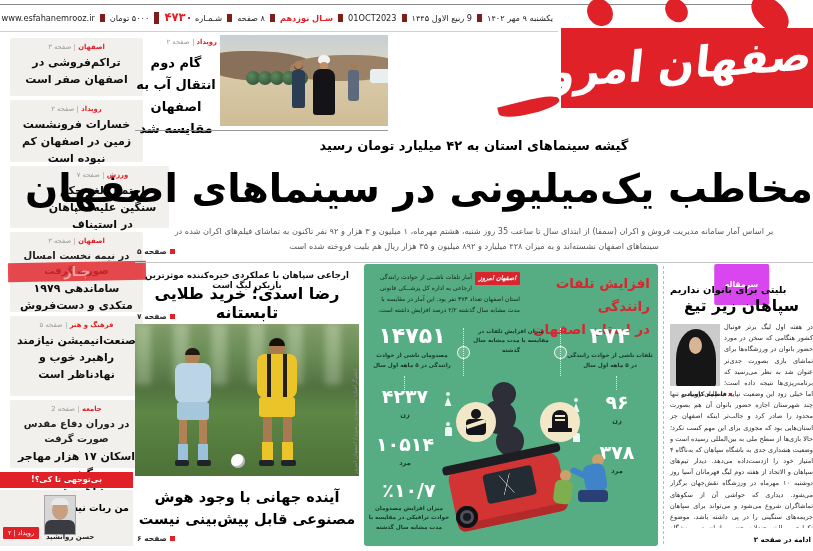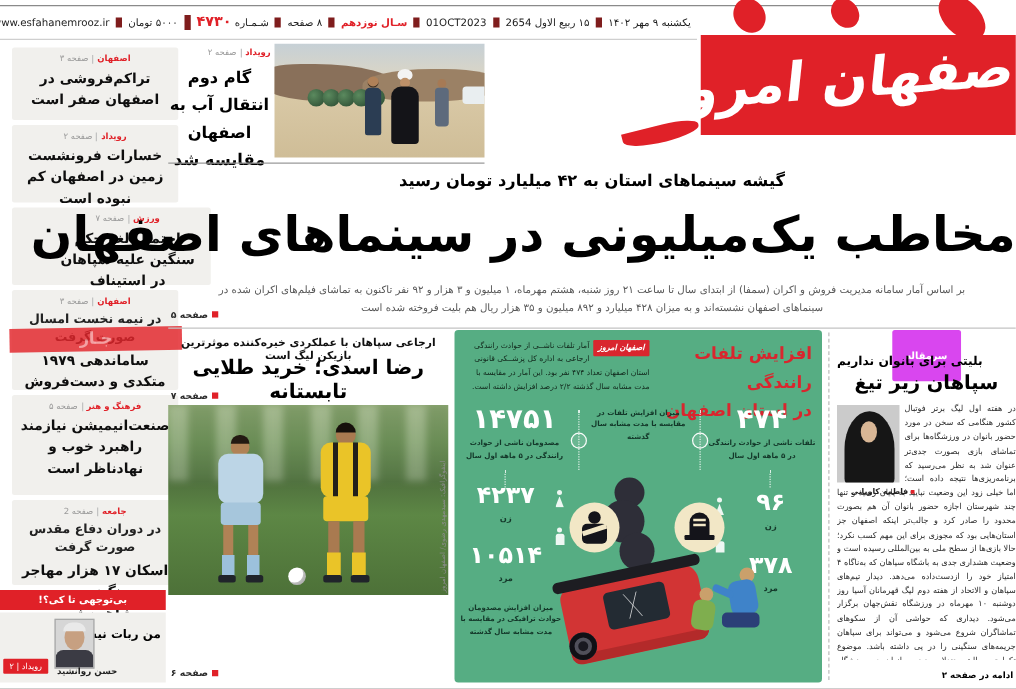--- a/index.html
+++ b/index.html
@@ -128,21 +128,21 @@
   .shape{position:absolute;}
 </style>
 </head>
 <body>
 
 <div class="page">
 
   <div class="topline"></div>
   <div class="datebar">
     <span class="seg">یکشنبه ۹ مهر ۱۴۰۲</span>
-    <span class="seg">۱۵ ربیع الاول 2654</span>
+    <span class="seg">9 ربیع الاول ۱۴۴۵</span>
     <span class="seg ltr">01OCT2023</span>
     <span class="seg red">سـال نوزدهم</span>
     <span class="seg">۸ صفحه</span>
     <span class="seg"><span>شـمـاره</span> <span class="issue-no">۴۷۳۰</span></span>
     <span class="seg">۵۰۰۰ تومان</span>
     <span class="seg ltr">www.esfahanemrooz.ir</span>
   </div>
   <div class="datebar-rule"></div>
 
   <div class="diamond" style="left:586px;top:0;width:28px;height:25px;"></div>
@@ -217,21 +217,21 @@
     <div class="shape" style="left:128px;top:28px;width:11px;height:40px;">
       <div class="shape" style="left:2px;top:0;width:7px;height:7px;border-radius:50%;background:#a67a55;"></div>
       <div class="shape" style="left:0;top:7px;width:11px;height:31px;background:#5d6a7c;border-radius:3px;"></div>
     </div>
     <div class="shape" style="left:150px;top:34px;width:20px;height:14px;background:#e9eef0;border-radius:3px;"></div>
   </div>
   <div class="water-rule"></div>
 
   <div class="lead-kicker">گیشه سینماهای استان به ۴۲ میلیارد تومان رسید</div>
   <div class="lead-headline">مخاطب یک‌میلیونی در سینماهای اصفهان</div>
-  <div class="lead-lede">بر اساس آمار سامانه مدیریت فروش و اکران (سمفا) از ابتدای سال تا ساعت ۲۱ روز شنبه، هشتم مهرماه، ۱ میلیون و ۳ هزار و ۹۲ نفر تاکنون به تماشای فیلم‌های اکران شده در سینماهای اصفهان نشسته‌اند و به میزان ۴۲۸ میلیارد و ۸۹۲ میلیون و ۳۵ هزار ریال هم بلیت فروخته شده است</div>
+  <div class="lead-lede">بر اساس آمار سامانه مدیریت فروش و اکران (سمفا) از ابتدای سال تا ساعت 35 روز شنبه، هشتم مهرماه، ۱ میلیون و ۳ هزار و ۹۲ نفر تاکنون به تماشای فیلم‌های اکران شده در سینماهای اصفهان نشسته‌اند و به میزان ۴۲۸ میلیارد و ۸۹۲ میلیون و ۳۵ هزار ریال هم بلیت فروخته شده است</div>
   <div class="pageref" style="position:absolute;top:247px;left:137px;"><span class="sq"></span><span>صفحه ۵</span></div>
   <div class="mid-rule"></div>
 
   <div class="sports-kicker">ارجاعی سپاهان با عملکردی خیره‌کننده موثرترین بازیکن لیگ است</div>
   <div class="sports-headline">رضا اسدی؛ خرید طلایی تابستانه</div>
   <div class="pageref" style="position:absolute;top:312px;left:137px;"><span class="sq"></span><span>صفحه ۷</span></div>
   <div class="photo-fb">
     <div class="stand"></div>
     <div class="shape" style="left:28px;top:26px;width:62px;height:120px;">
       <div class="shape" style="left:22px;top:0;width:15px;height:15px;border-radius:50%;background:#b08256;"></div>
@@ -252,20 +252,21 @@
       <div class="shape" style="left:14px;top:57px;width:36px;height:20px;background:#eac428;border-radius:3px;"></div>
       <div class="shape" style="left:18px;top:77px;width:9px;height:28px;background:#a97a50;"></div>
       <div class="shape" style="left:38px;top:77px;width:9px;height:28px;background:#a97a50;"></div>
       <div class="shape" style="left:17px;top:102px;width:11px;height:20px;background:#eac428;"></div>
       <div class="shape" style="left:37px;top:102px;width:11px;height:20px;background:#eac428;"></div>
       <div class="shape" style="left:14px;top:120px;width:15px;height:6px;background:#20242a;border-radius:2px;"></div>
       <div class="shape" style="left:36px;top:120px;width:15px;height:6px;background:#20242a;border-radius:2px;"></div>
     </div>
     <div class="shape" style="left:96px;top:130px;width:14px;height:14px;border-radius:50%;background:radial-gradient(circle at 35% 35%,#fff 55%,#cfcfcf);box-shadow:inset -2px -2px 0 rgba(0,0,0,.25);"></div>
   </div>
+  <div class="ai-headline">آینده جهانی با وجود هوش مصنوعی قابل پیش‌بینی نیست</div>
   <div class="pageref" style="position:absolute;top:534px;left:137px;"><span class="sq"></span><span>صفحه ۶</span></div>
 
   <div class="credit">اینفوگرافیک: سیدمهدی رضوی/ اصفهان امروز</div>
 
   <div class="info">
     <div class="info-title">
       <div>افزایش تلفات رانندگی</div>
       <div>در استان اصفهان</div>
     </div>
     <div class="info-intro"><span class="stamp">اصفهان امروز</span><span>آمار تلفات ناشــی از حوادث رانندگی ارجاعی به اداره کل پزشــکی قانونی استان اصفهان تعداد ۴۷۴ نفر بود. این آمار در مقایسه با مدت مشابه سال گذشته ۲/۲ درصد افزایش داشته است.</span></div>
@@ -316,20 +317,21 @@
     </div>
     <div class="pict w" style="left:80px;top:128px;">
         <div class="ph"></div>
         <div class="pb"></div>
       </div>
     <div class="pict m" style="left:80px;top:158px;">
         <div class="ph"></div>
         <div class="pb"></div>
       </div>
     <div class="stat" style="left:2px;top:216px;width:86px;">
+      <div class="val small">٪۱۰/۷</div>
       <div class="lbl">میزان افزایش مصدومان حوادث ترافیکی در مقایسه با مدت مشابه سال گذشته</div>
     </div>
 
     <div class="smoke" style="left:128px;top:118px;width:24px;height:24px;"></div>
     <div class="smoke" style="left:118px;top:136px;width:34px;height:34px;"></div>
     <div class="smoke" style="left:132px;top:162px;width:28px;height:30px;"></div>
     <div class="cream" style="left:92px;top:138px;">
       <div class="shape" style="left:15px;top:7px;width:10px;height:10px;border-radius:50%;background:#14141a;"></div>
       <div class="shape" style="left:10px;top:17px;width:20px;height:16px;border-radius:4px;background:#14141a;"></div>
       <div class="shape" style="left:10px;top:20px;width:20px;height:4px;background:#f2e7c6;transform:rotate(-18deg);"></div>

